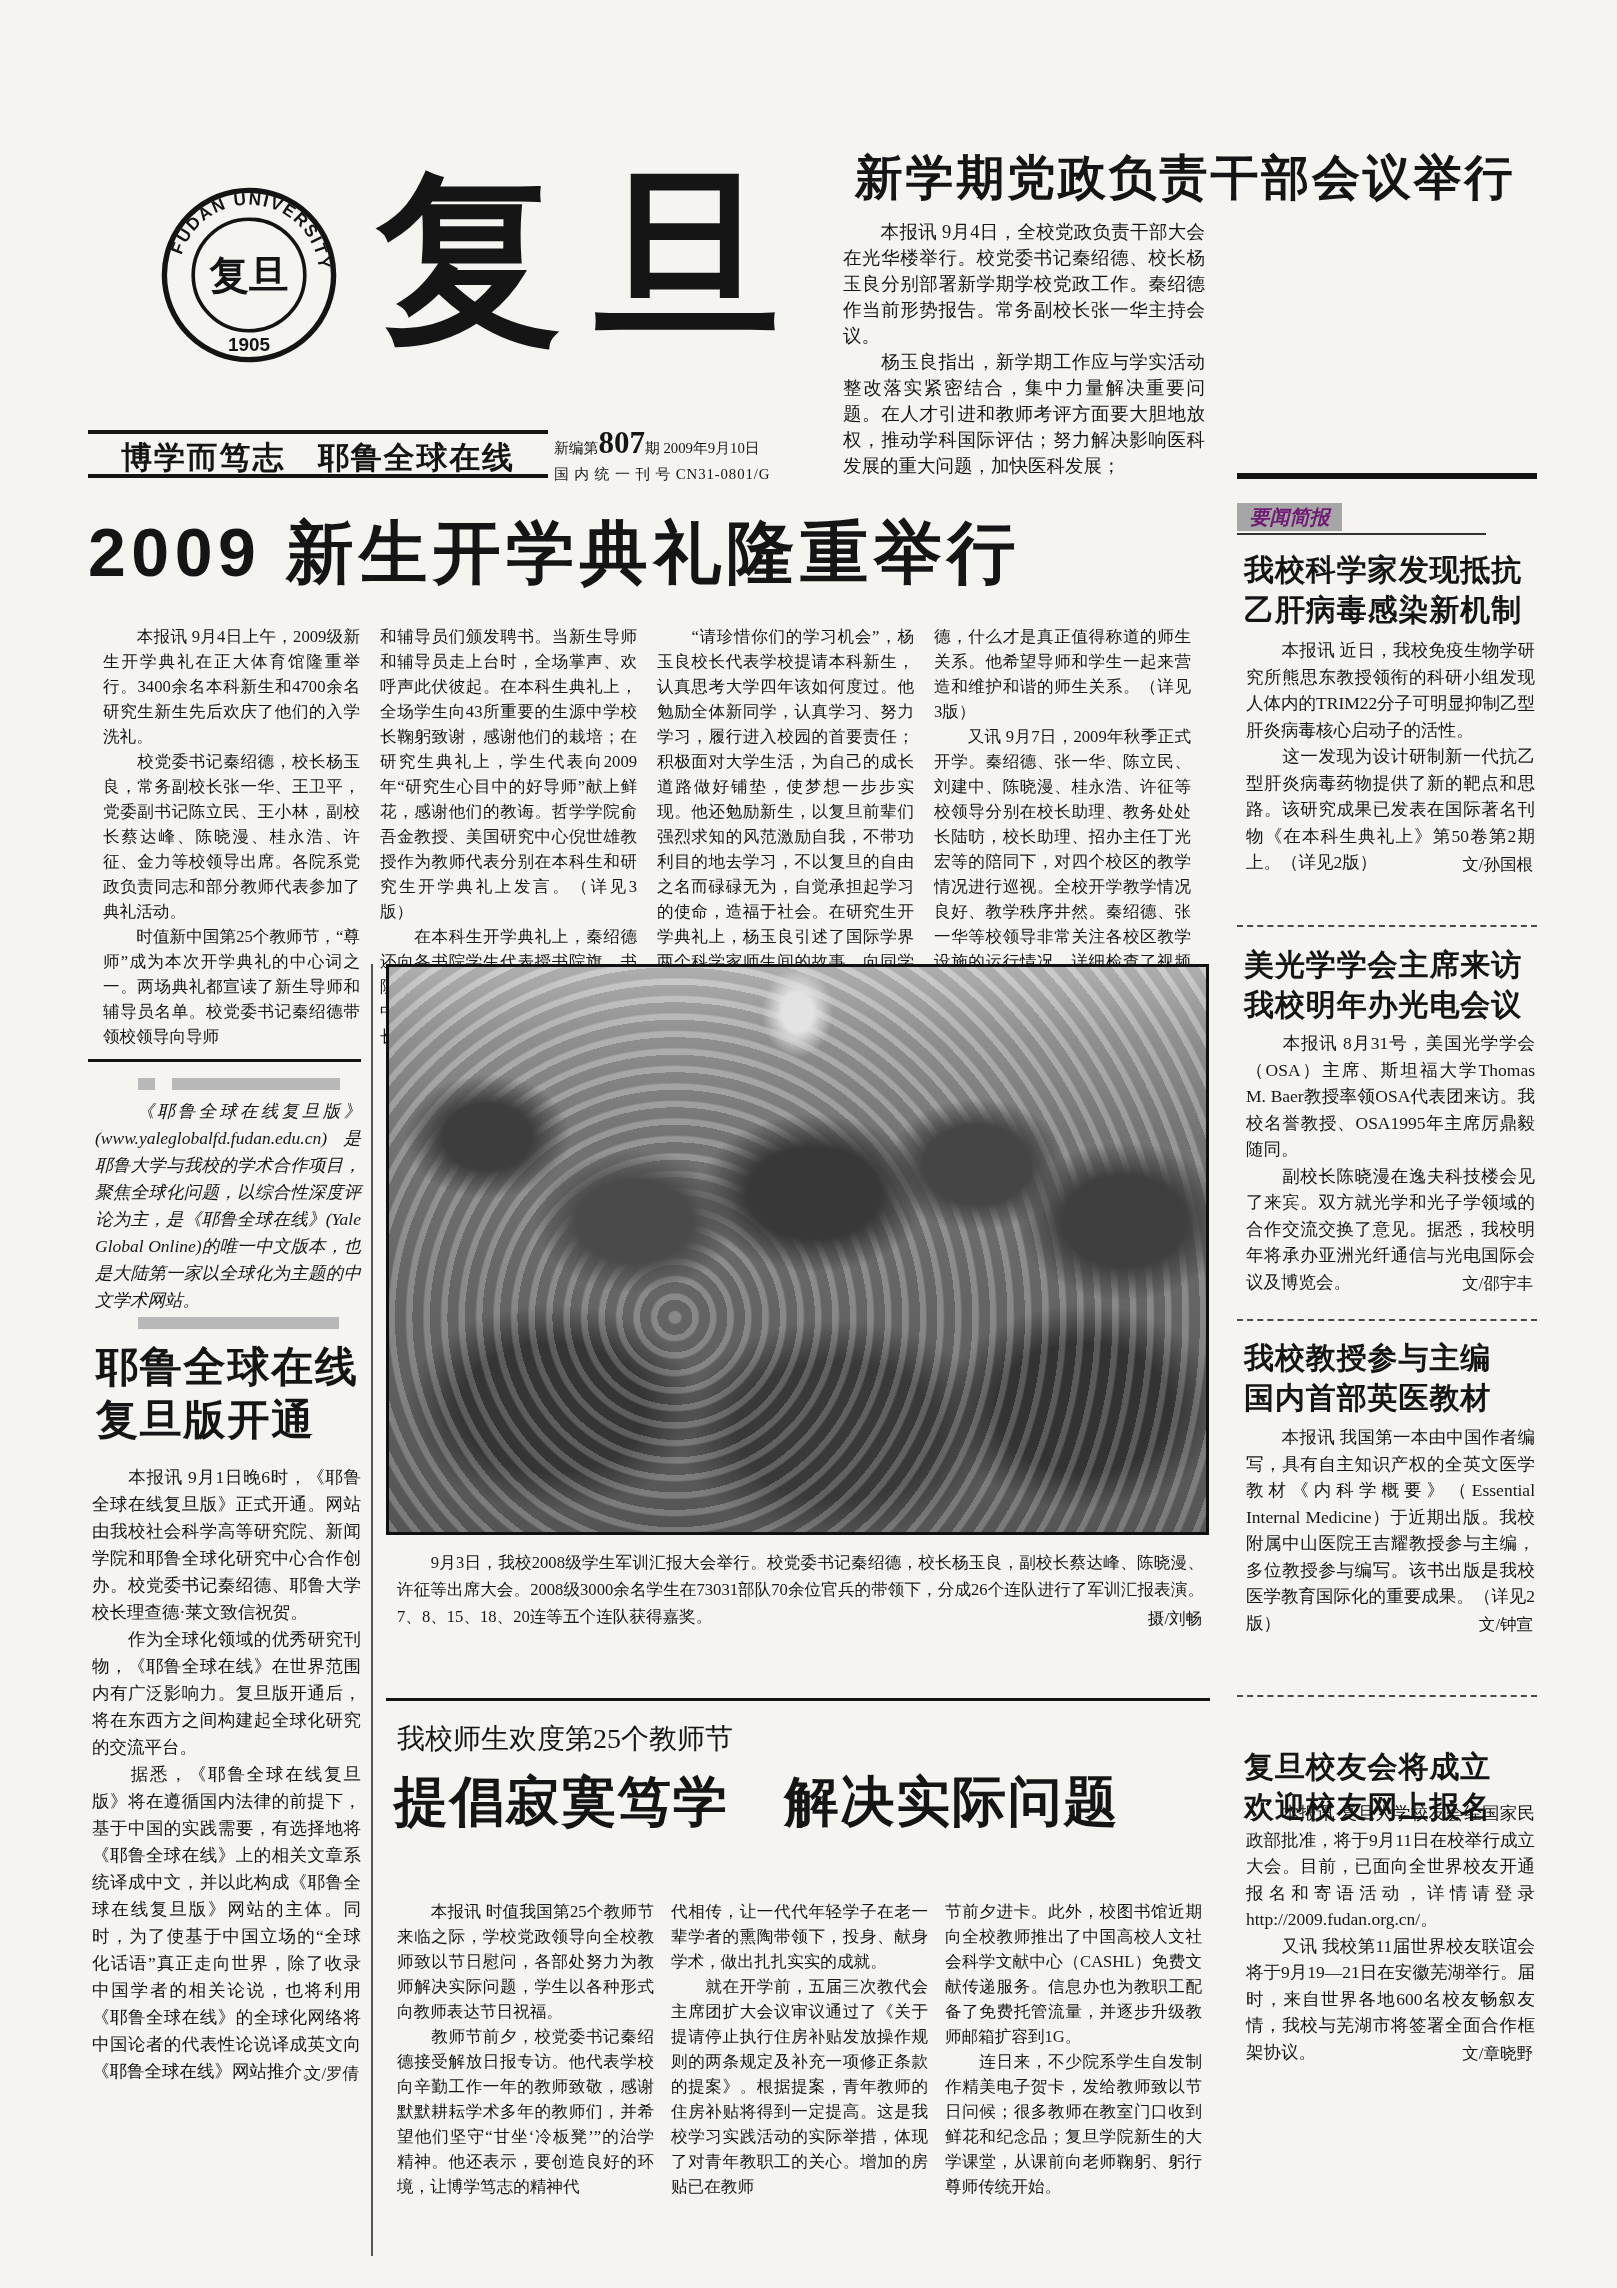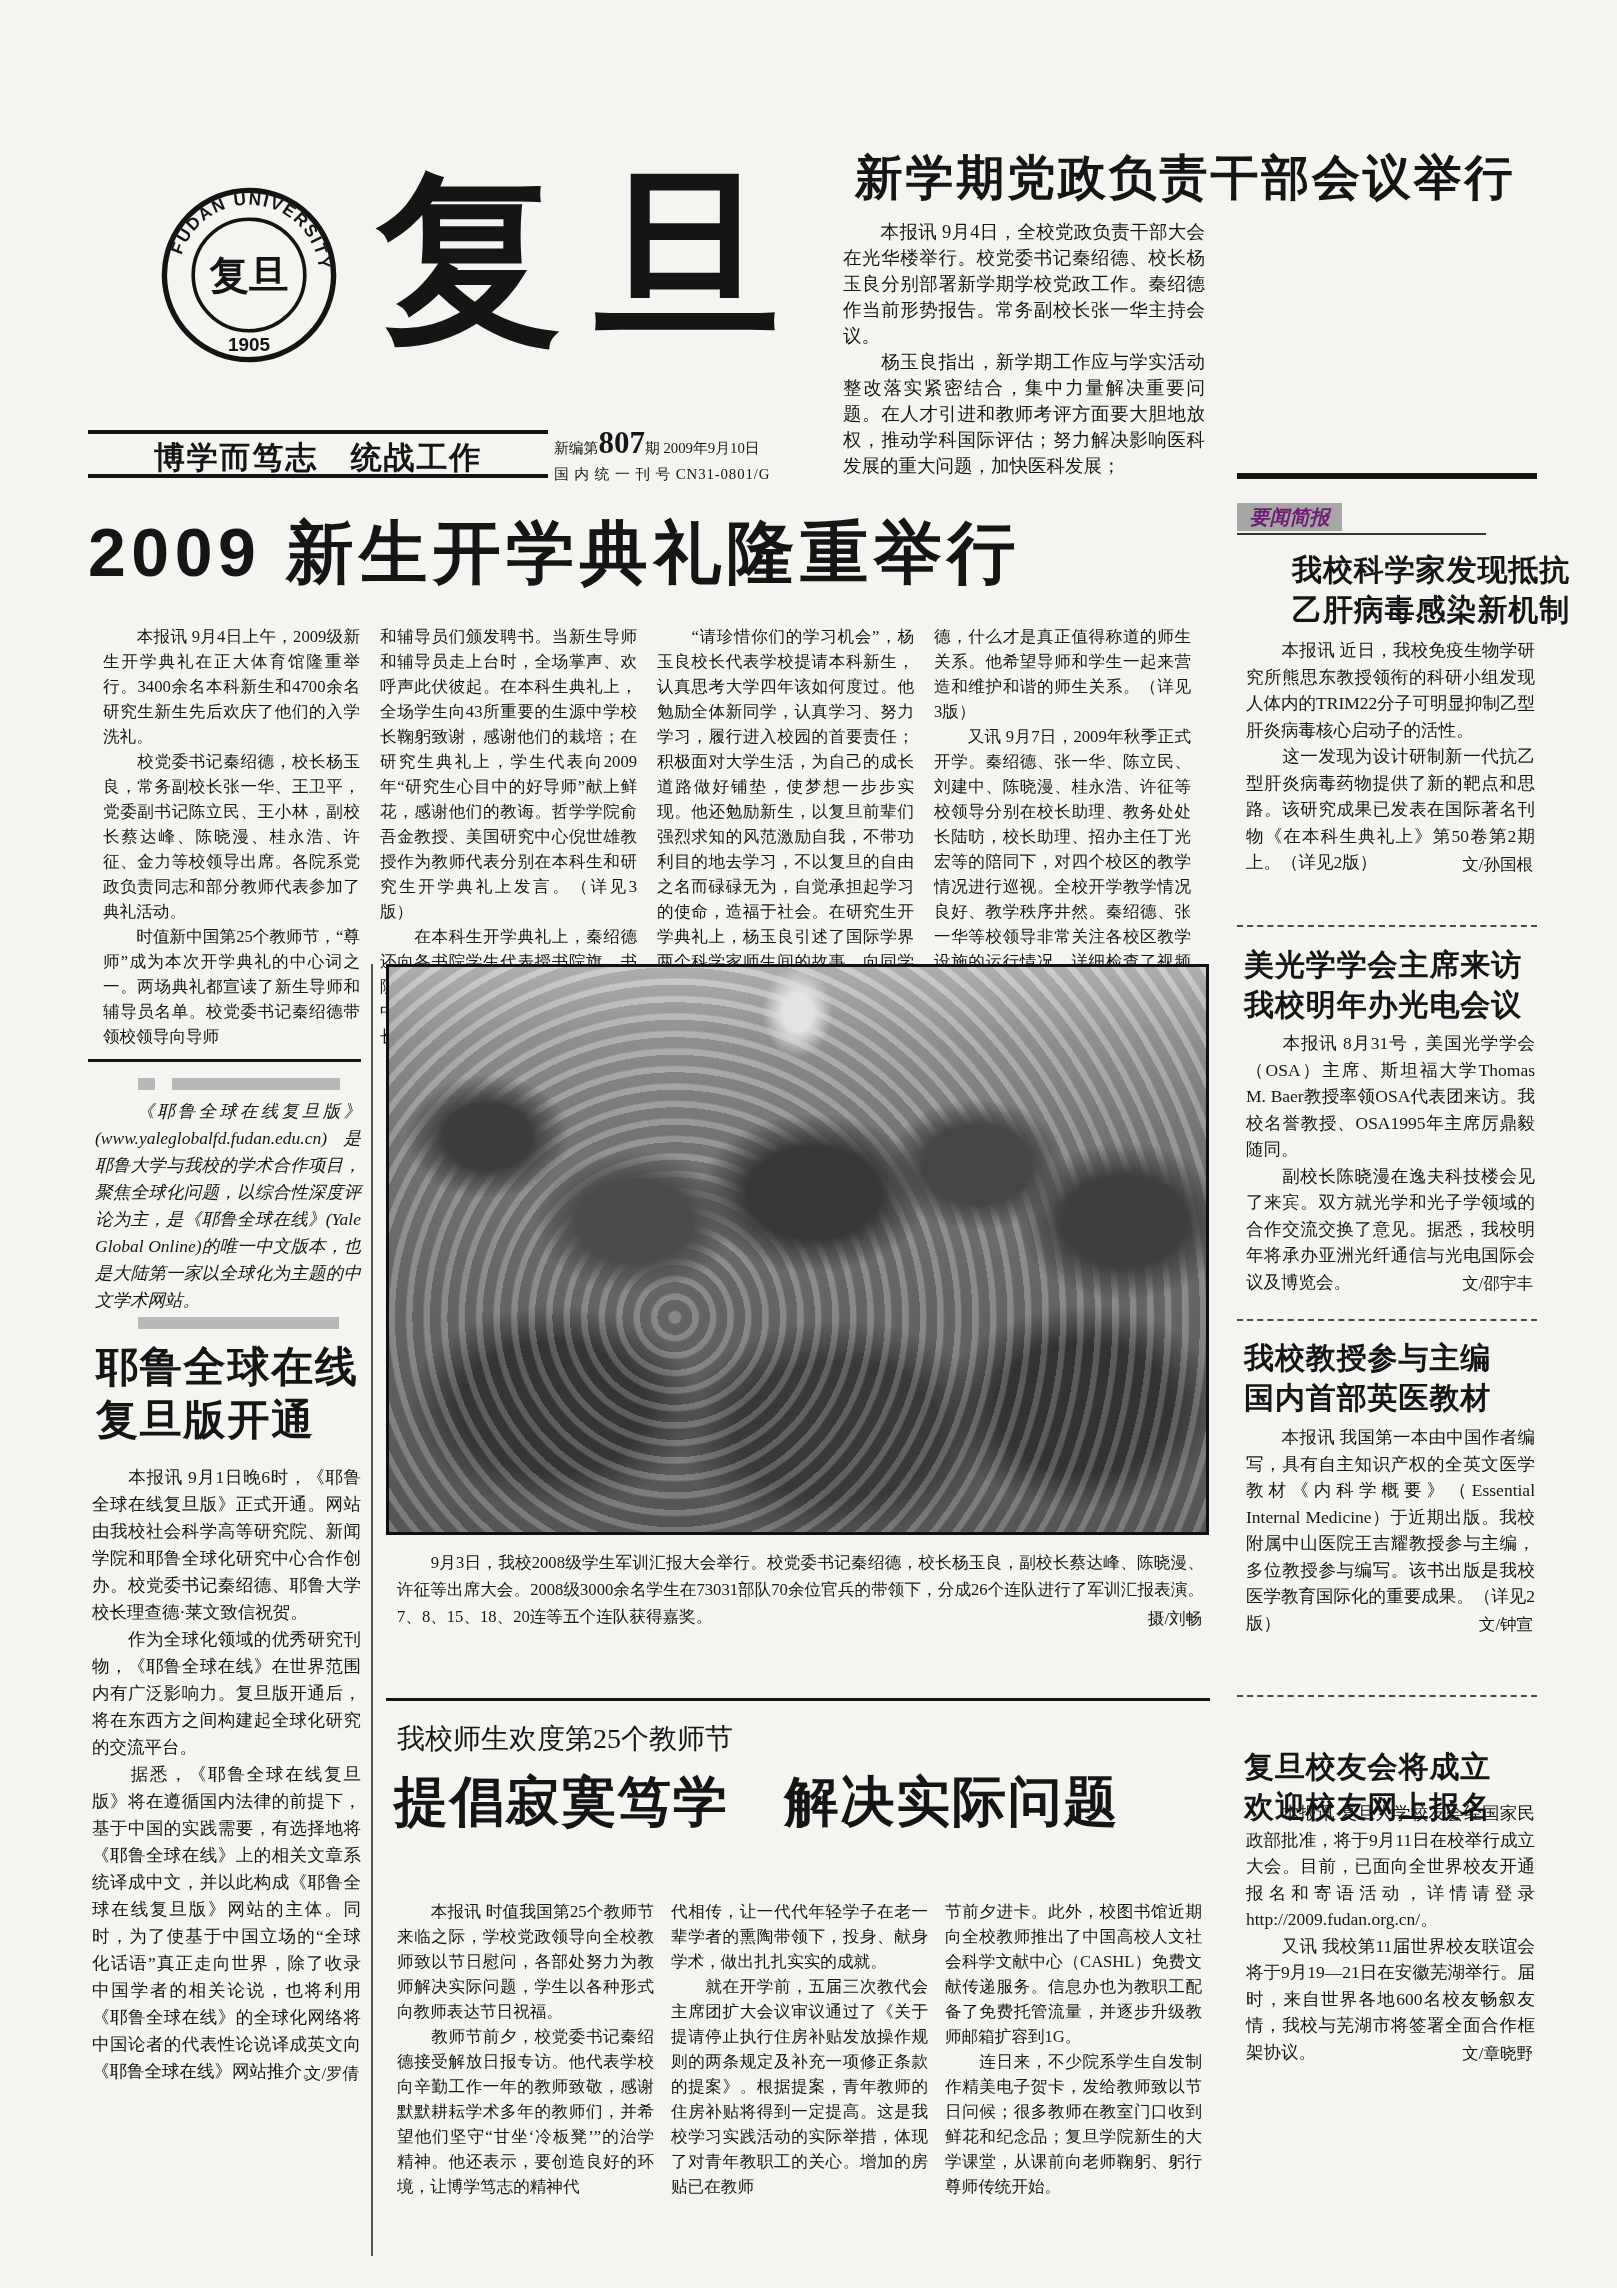--- a/index.html
+++ b/index.html
@@ -49,21 +49,21 @@
     </svg>
   </div>
 
   <div class="abs" style="left:377px;top:155px;font-size:185px;line-height:1.15;font-weight:bold;letter-spacing:33px;">复旦</div>
 
   <div class="abs sans" style="left:835px;top:146px;width:700px;font-size:48px;font-weight:900;letter-spacing:2.8px;text-align:center;font-family:'Liberation Serif','DejaVu Serif',serif;">新学期党政负责干部会议举行</div>
   <div class="abs ta-txt" style="left:843px;top:219px;width:362px;">　　本报讯 9月4日，全校党政负责干部大会在光华楼举行。校党委书记秦绍德、校长杨玉良分别部署新学期学校党政工作。秦绍德作当前形势报告。常务副校长张一华主持会议。
 　　杨玉良指出，新学期工作应与学实活动整改落实紧密结合，集中力量解决重要问题。在人才引进和教师考评方面要大胆地放权，推动学科国际评估；努力解决影响医科发展的重大问题，加快医科发展；</div>
 
   <div class="abs rule" style="left:88px;top:430px;width:460px;height:3.7px;"></div>
-  <div class="abs" style="left:88px;top:437px;width:460px;text-align:center;font-size:31px;font-weight:bold;letter-spacing:1.8px;">博学而笃志　统战工作</div>
+  <div class="abs" style="left:88px;top:437px;width:460px;text-align:center;font-size:31px;font-weight:bold;letter-spacing:1.8px;">博学而笃志　耶鲁全球在线</div>
   <div class="abs rule" style="left:88px;top:474px;width:460px;height:3.7px;"></div>
 
   <div class="abs" style="left:554px;top:425px;width:277px;">
     <div style="font-size:14.8px;">
       <span>新编第</span><span style="font-size:31px;font-weight:bold;">807</span><span>期</span>
       <span>2009年9月10日</span>
     </div>
     <div style="font-size:14.8px;margin-top:4px;letter-spacing:0.9px;">国 内 统 一 刊 号  CN31-0801/G</div>
   </div>
 
@@ -115,21 +115,21 @@
 　　教师节前夕，校党委书记秦绍德接受解放日报专访。他代表学校向辛勤工作一年的教师致敬，感谢默默耕耘学术多年的教师们，并希望他们坚守“甘坐‘冷板凳’”的治学精神。他还表示，要创造良好的环境，让博学笃志的精神代</div>
   <div class="abs btxt" style="left:671px;top:1899px;width:257px;">代相传，让一代代年轻学子在老一辈学者的熏陶带领下，投身、献身学术，做出扎扎实实的成就。
 　　就在开学前，五届三次教代会主席团扩大会议审议通过了《关于提请停止执行住房补贴发放操作规则的两条规定及补充一项修正条款的提案》。根据提案，青年教师的住房补贴将得到一定提高。这是我校学习实践活动的实际举措，体现了对青年教职工的关心。增加的房贴已在教师</div>
   <div class="abs btxt" style="left:945px;top:1899px;width:257px;">节前夕进卡。此外，校图书馆近期向全校教师推出了中国高校人文社会科学文献中心（CASHL）免费文献传递服务。信息办也为教职工配备了免费托管流量，并逐步升级教师邮箱扩容到1G。
 　　连日来，不少院系学生自发制作精美电子贺卡，发给教师致以节日问候；很多教师在教室门口收到鲜花和纪念品；复旦学院新生的大学课堂，从课前向老师鞠躬、躬行尊师传统开始。</div>
 
   <div class="abs" style="left:1237px;top:503px;width:105px;height:28px;background:#a6a6a6;color:#701a75;
        font-size:20px;font-weight:bold;font-style:italic;text-align:center;line-height:28px;">要闻简报</div>
   <div class="abs" style="left:1237px;top:533px;width:249px;height:1.8px;background:#333;"></div>
 
-  <div class="abs sb-head prelines" style="left:1244px;top:550px;width:291px;margin-left:48px;">我校科学家发现抵抗
+  <div class="abs sb-head prelines" style="left:1244px;top:550px;width:291px;">我校科学家发现抵抗
 乙肝病毒感染新机制</div>
   <div class="abs" style="left:1246px;top:637px;width:289px;">
     <div class="sb-txt">　　本报讯 近日，我校免疫生物学研究所熊思东教授领衔的科研小组发现人体内的TRIM22分子可明显抑制乙型肝炎病毒核心启动子的活性。
 　　这一发现为设计研制新一代抗乙型肝炎病毒药物提供了新的靶点和思路。该研究成果已发表在国际著名刊物《在本科生典礼上》第50卷第2期上。（详见2版）</div>
     <span class="byline-abs">文/孙国根</span>
   </div>
   <div class="abs dashed" style="left:1237px;top:925px;width:300px;"></div>
 
   <div class="abs sb-head prelines" style="left:1244px;top:945px;width:291px;">美光学学会主席来访
 我校明年办光电会议</div>

